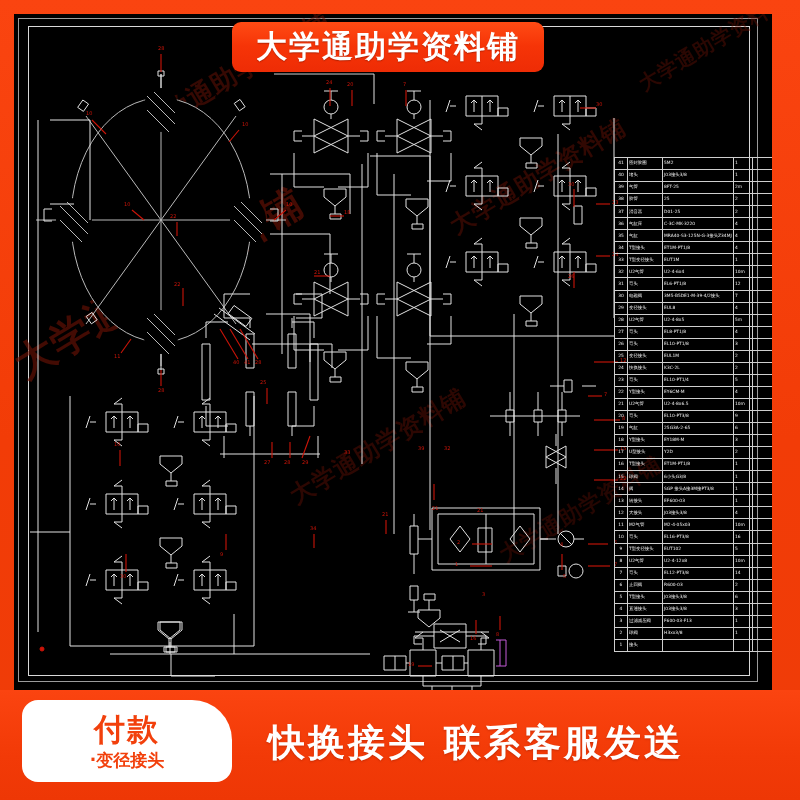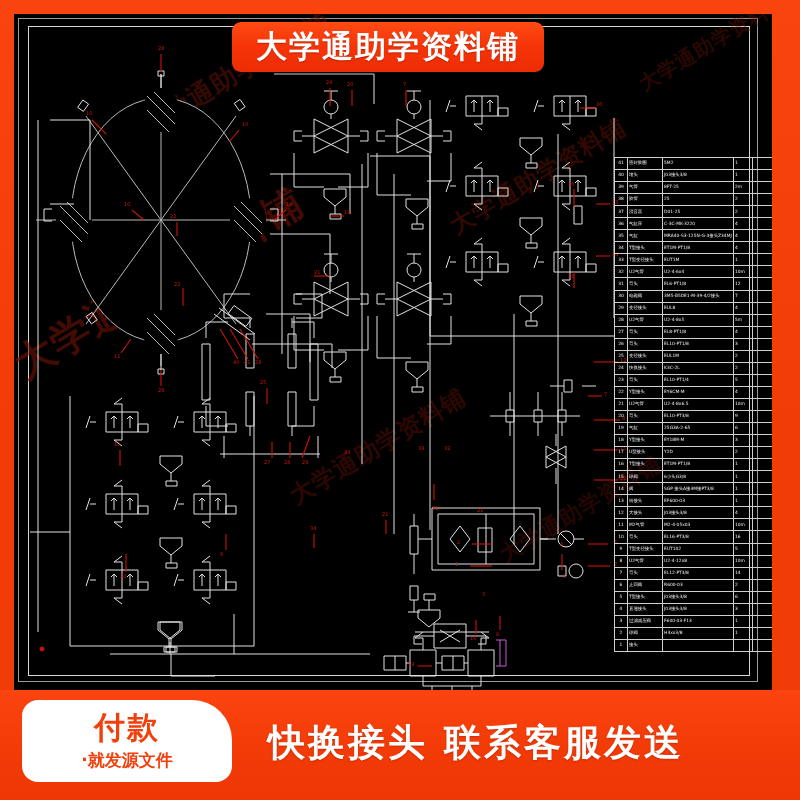--- a/index.html
+++ b/index.html
@@ -58,21 +58,21 @@
   }
   #pay-tag {
     position:absolute; left:22px; top:700px; width:210px; height:82px;
     background:#fff;
     border-radius:16px 40px 16px 16px;
     z-index:31;
     display:flex; flex-direction:column; align-items:center; justify-content:center;
   }
   #pay-tag .pay-main {
     color:#f2400c; font-size:31px; font-weight:bold; letter-spacing:2px;
-    font-family:Liberation Mono, monospace; line-height:1;
+    font-family:Liberation Serif, serif; line-height:1;
   }
   #pay-tag .pay-sub {
     color:#f2400c; font-size:17px; font-weight:bold; margin-top:7px;
     font-family:"DejaVu Sans",sans-serif; line-height:1;
   }
   #bottom-text {
     position:absolute; left:268px; top:718px; z-index:32;
     color:#fff; font-size:37px; font-weight:bold; letter-spacing:3px;
     font-family:"DejaVu Sans",sans-serif; white-space:nowrap;
     text-shadow:0 1px 2px rgba(120,20,0,.35);
@@ -995,18 +995,18 @@
   </div>
 
   <div id="top-banner">
     <span>大学通助学资料铺</span>
   </div>
 
   <div id="bottom-banner"></div>
 
   <div id="pay-tag">
     <div class="pay-main">付款</div>
-    <div class="pay-sub">·就发源文件</div>
+    <div class="pay-sub">·变径接头</div>
   </div>
 
   <div id="bottom-text">快换接头 联系客服发送</div>
 
 </div>
 
 </body></html>

